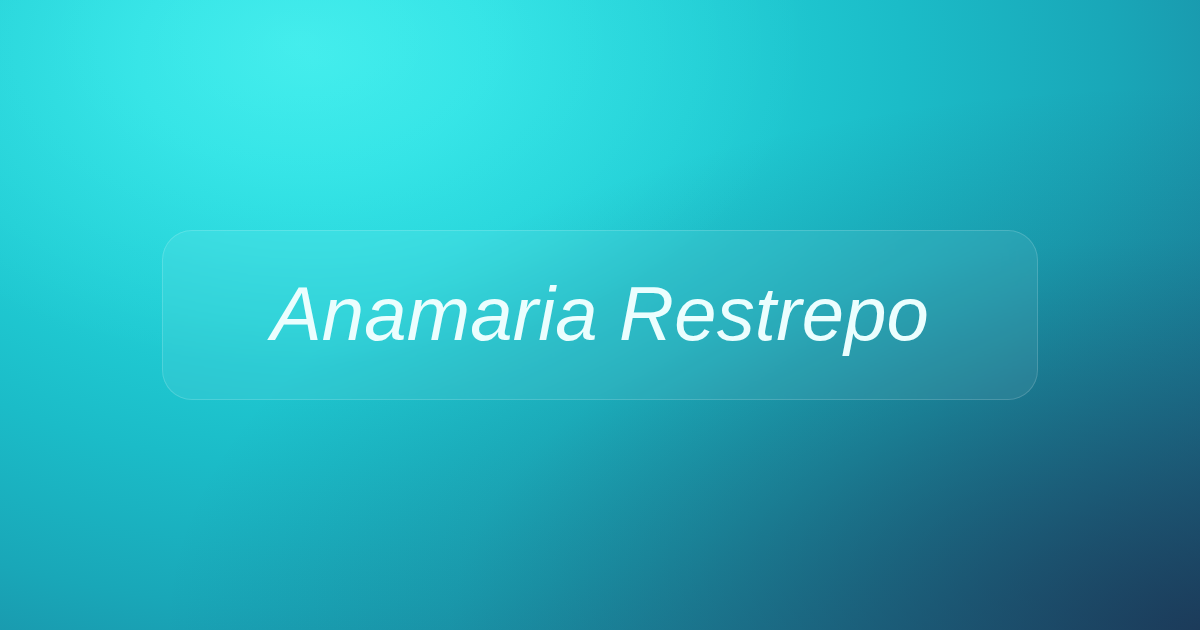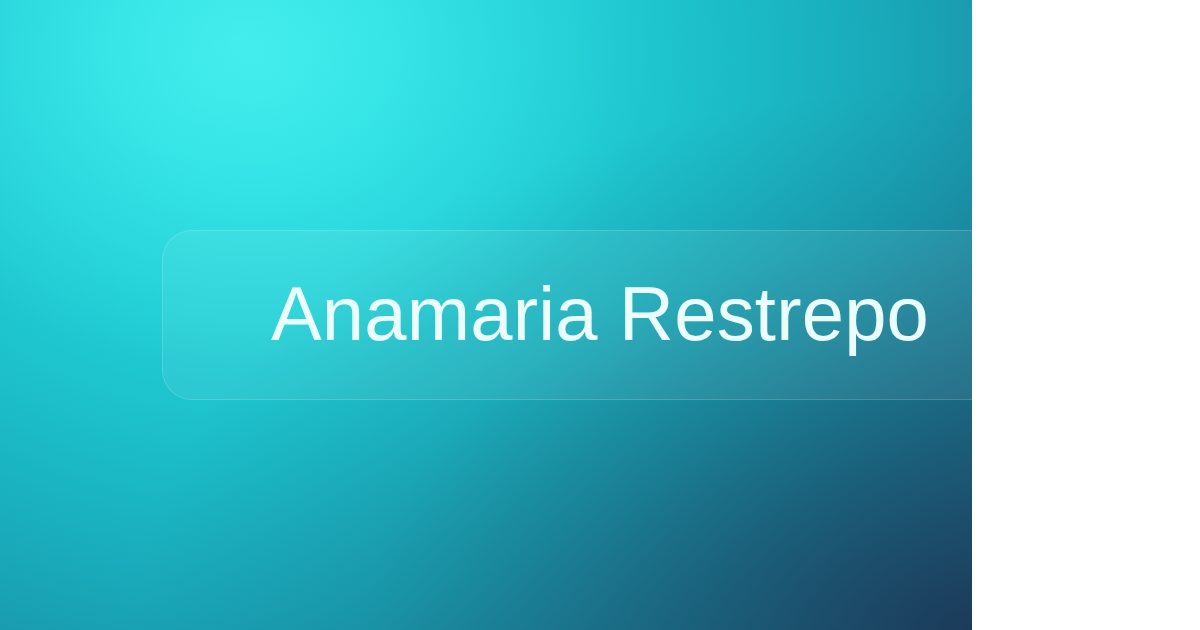--- a/index.html
+++ b/index.html
@@ -9,25 +9,26 @@
 
   body {
     width: 1200px;
     height: 630px;
     overflow: hidden;
     font-family: "Liberation Sans", sans-serif;
   }
 
   #og-card {
     position: relative;
-    width: 972px;
+    width: 1200px;
     height: 630px;
     overflow: hidden;
     
     background-color: #ec4899;
+    font-style: italic;
   }
 
   
   .bg-gradient {
     position: absolute;
     inset: 0;
     background:
       radial-gradient(145% 190% at 26% 9%,
         #2ee6e6 0%,
         #28dfe2 10%,

